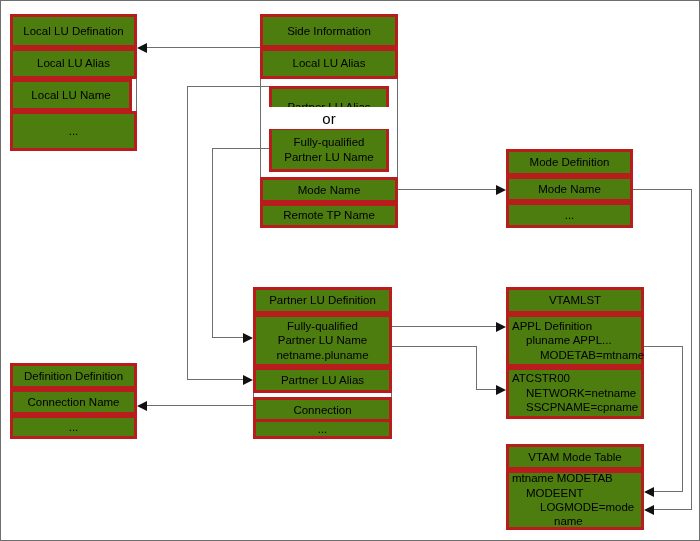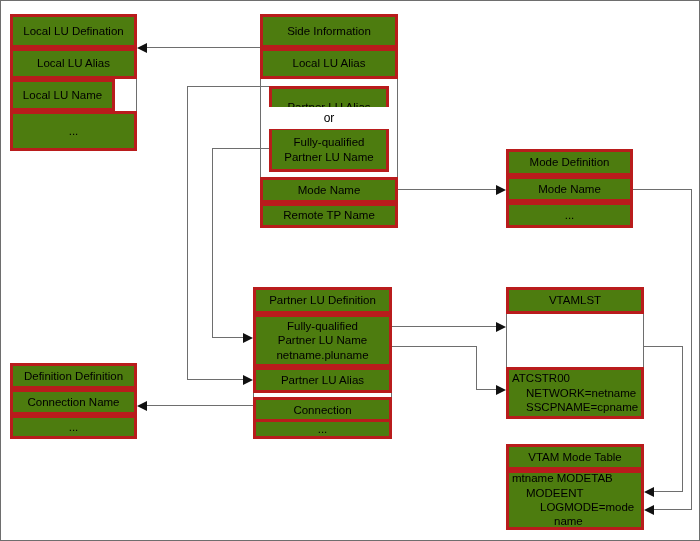--- a/index.html
+++ b/index.html
@@ -44,21 +44,21 @@
     width: 100%;
     padding: 0 3px;
     box-sizing: border-box;
   }
   .plain {
     position: absolute;
     box-sizing: border-box;
     display: flex;
     align-items: center;
     justify-content: center;
-    font-size: 12px;
+    font-size: 15px;
     color: #000000;
   }
   .ln {
     position: absolute;
     background: #6e6e6e;
   }
   .lnh { height: 1px; }
   .lnv { width: 1px; }
   .arrow {
     position: absolute;
@@ -81,21 +81,21 @@
   .nowrap { white-space: nowrap; }
 </style>
 </head>
 <body>
 
 <div id="canvas">
 
   <div class="box" style="left:9px; top:13px; width:127px; height:137px;"></div>
   <div class="row" style="left:9px; top:13px; width:127px; height:34px;">Local LU Defination</div>
   <div class="row" style="left:9px; top:47px; width:127px; height:31px;">Local LU Alias</div>
-  <div class="row" style="left:9px; top:78px; width:105px; height:32px;">Local LU Name</div>
+  <div class="row" style="left:9px; top:78px; width:122px; height:32px;">Local LU Name</div>
   <div class="row" style="left:9px; top:110px; width:127px; height:40px;">...</div>
 
   <div class="box" style="left:259px; top:13px; width:138px; height:214px;"></div>
   <div class="row" style="left:259px; top:13px; width:138px; height:34px;">Side Information</div>
   <div class="row" style="left:259px; top:47px; width:138px; height:31px;">Local LU Alias</div>
 
   <div class="row" style="left:268px; top:85px; width:120px; height:42px;">Partner LU Alias</div>
   <div class="plain" style="left:268px; top:127px; width:120px; height:20px;">or</div>
   <div class="row" style="left:268px; top:126px; width:120px; height:45px;">
     <div class="multi">
@@ -127,20 +127,27 @@
   <div class="row" style="left:252px; top:396px; width:139px; height:26px;">Connection</div>
   <div class="row" style="left:252px; top:418px; width:139px; height:20px;">...</div>
 
   <div class="box" style="left:9px; top:362px; width:127px; height:76px;"></div>
   <div class="row" style="left:9px; top:362px; width:127px; height:26px;">Definition Definition</div>
   <div class="row" style="left:9px; top:388px; width:127px; height:26px;">Connection Name</div>
   <div class="row" style="left:9px; top:414px; width:127px; height:24px;">...</div>
 
   <div class="box" style="left:505px; top:286px; width:138px; height:132px;"></div>
   <div class="row" style="left:505px; top:286px; width:138px; height:27px;">VTAMLST</div>
+  <div class="row leftal" style="left:505px; top:313px; width:138px; height:53px;">
+    <div class="multi">
+      <div class="nowrap">APPL Definition</div>
+      <div class="nowrap ind1">pluname APPL...</div>
+      <div class="nowrap ind2">MODETAB=mtname</div>
+    </div>
+  </div>
   <div class="row leftal" style="left:505px; top:366px; width:138px; height:52px;">
     <div class="multi">
       <div class="nowrap">ATCSTR00</div>
       <div class="nowrap ind1">NETWORK=netname</div>
       <div class="nowrap ind1">SSCPNAME=cpname</div>
     </div>
   </div>
 
   <div class="box" style="left:505px; top:443px; width:138px; height:86px;"></div>
   <div class="row" style="left:505px; top:443px; width:138px; height:26px;">VTAM Mode Table</div>

